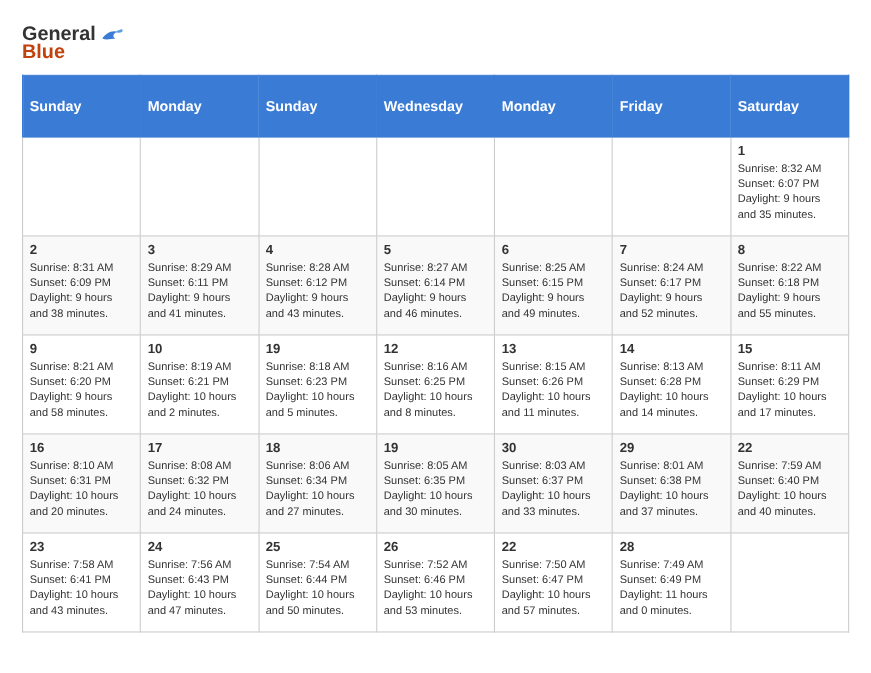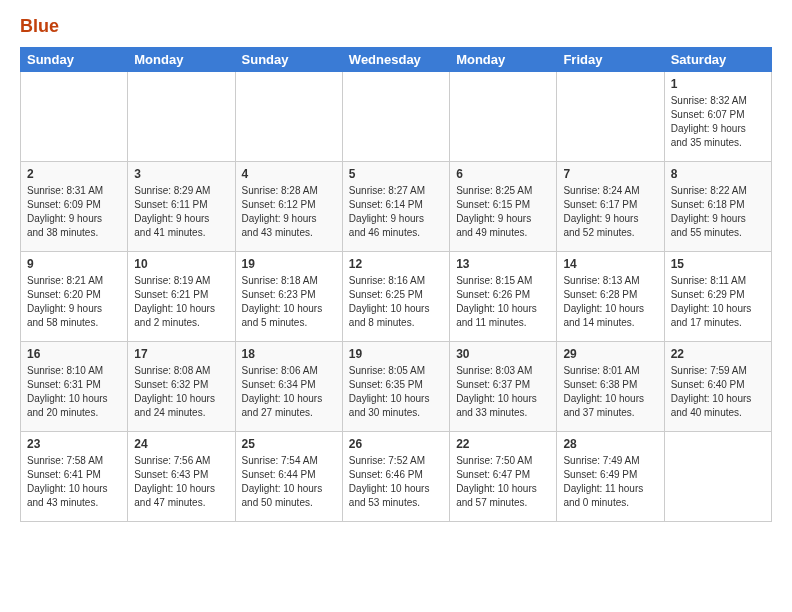--- a/index.html
+++ b/index.html
@@ -36,21 +36,21 @@
     .calendar {
       width: 100%;
       border-collapse: collapse;
       border: 1px solid #ccc;
     }
     .calendar th {
       background-color: #3a7bd5;
       color: #fff;
       font-size: 13px;
       font-weight: bold;
-      padding: 4px 6px;
+      padding: 20px 6px;
       text-align: left;
       border: 1px solid #3a7bd5;
     }
     .calendar td {
       vertical-align: top;
       padding: 5px 6px;
       border: 1px solid #ccc;
       font-size: 10.5px;
       color: #333;
       background: #fff;
@@ -76,20 +76,27 @@
     .empty-cell {
       background: #fff;
     }
   </style>
 </head>
 <body>
 
 <div class="header">
   <div class="logo">
     <div style="display:flex;flex-direction:column;align-items:flex-start;">
+      <div style="display:flex;align-items:center;gap:2px;">
+        <span style="font-size:18px;font-weight:bold;color:#333;">General</span>
+        <svg width="22" height="20" viewBox="0 0 22 20" fill="none" xmlns="http://www.w3.org/2000/svg" style="margin-left:2px;">
+          <path d="M2 14 C5 10, 10 6, 16 8 C13 8, 10 12, 14 14 C10 14, 6 16, 2 14Z" fill="#3a7bd5"></path>
+          <path d="M14 8 C18 6, 22 4, 20 8 C18 9, 16 9, 14 8Z" fill="#5b9ee6"></path>
+        </svg>
+      </div>
       <span style="font-size:18px;font-weight:bold;color:#c2410c;margin-top:-4px;">Blue</span>
     </div>
   </div>
   <div class="title-block">
     <div class="title-month"></div>
     <div class="title-location"></div>
   </div>
 </div>
 
 <table class="calendar">

